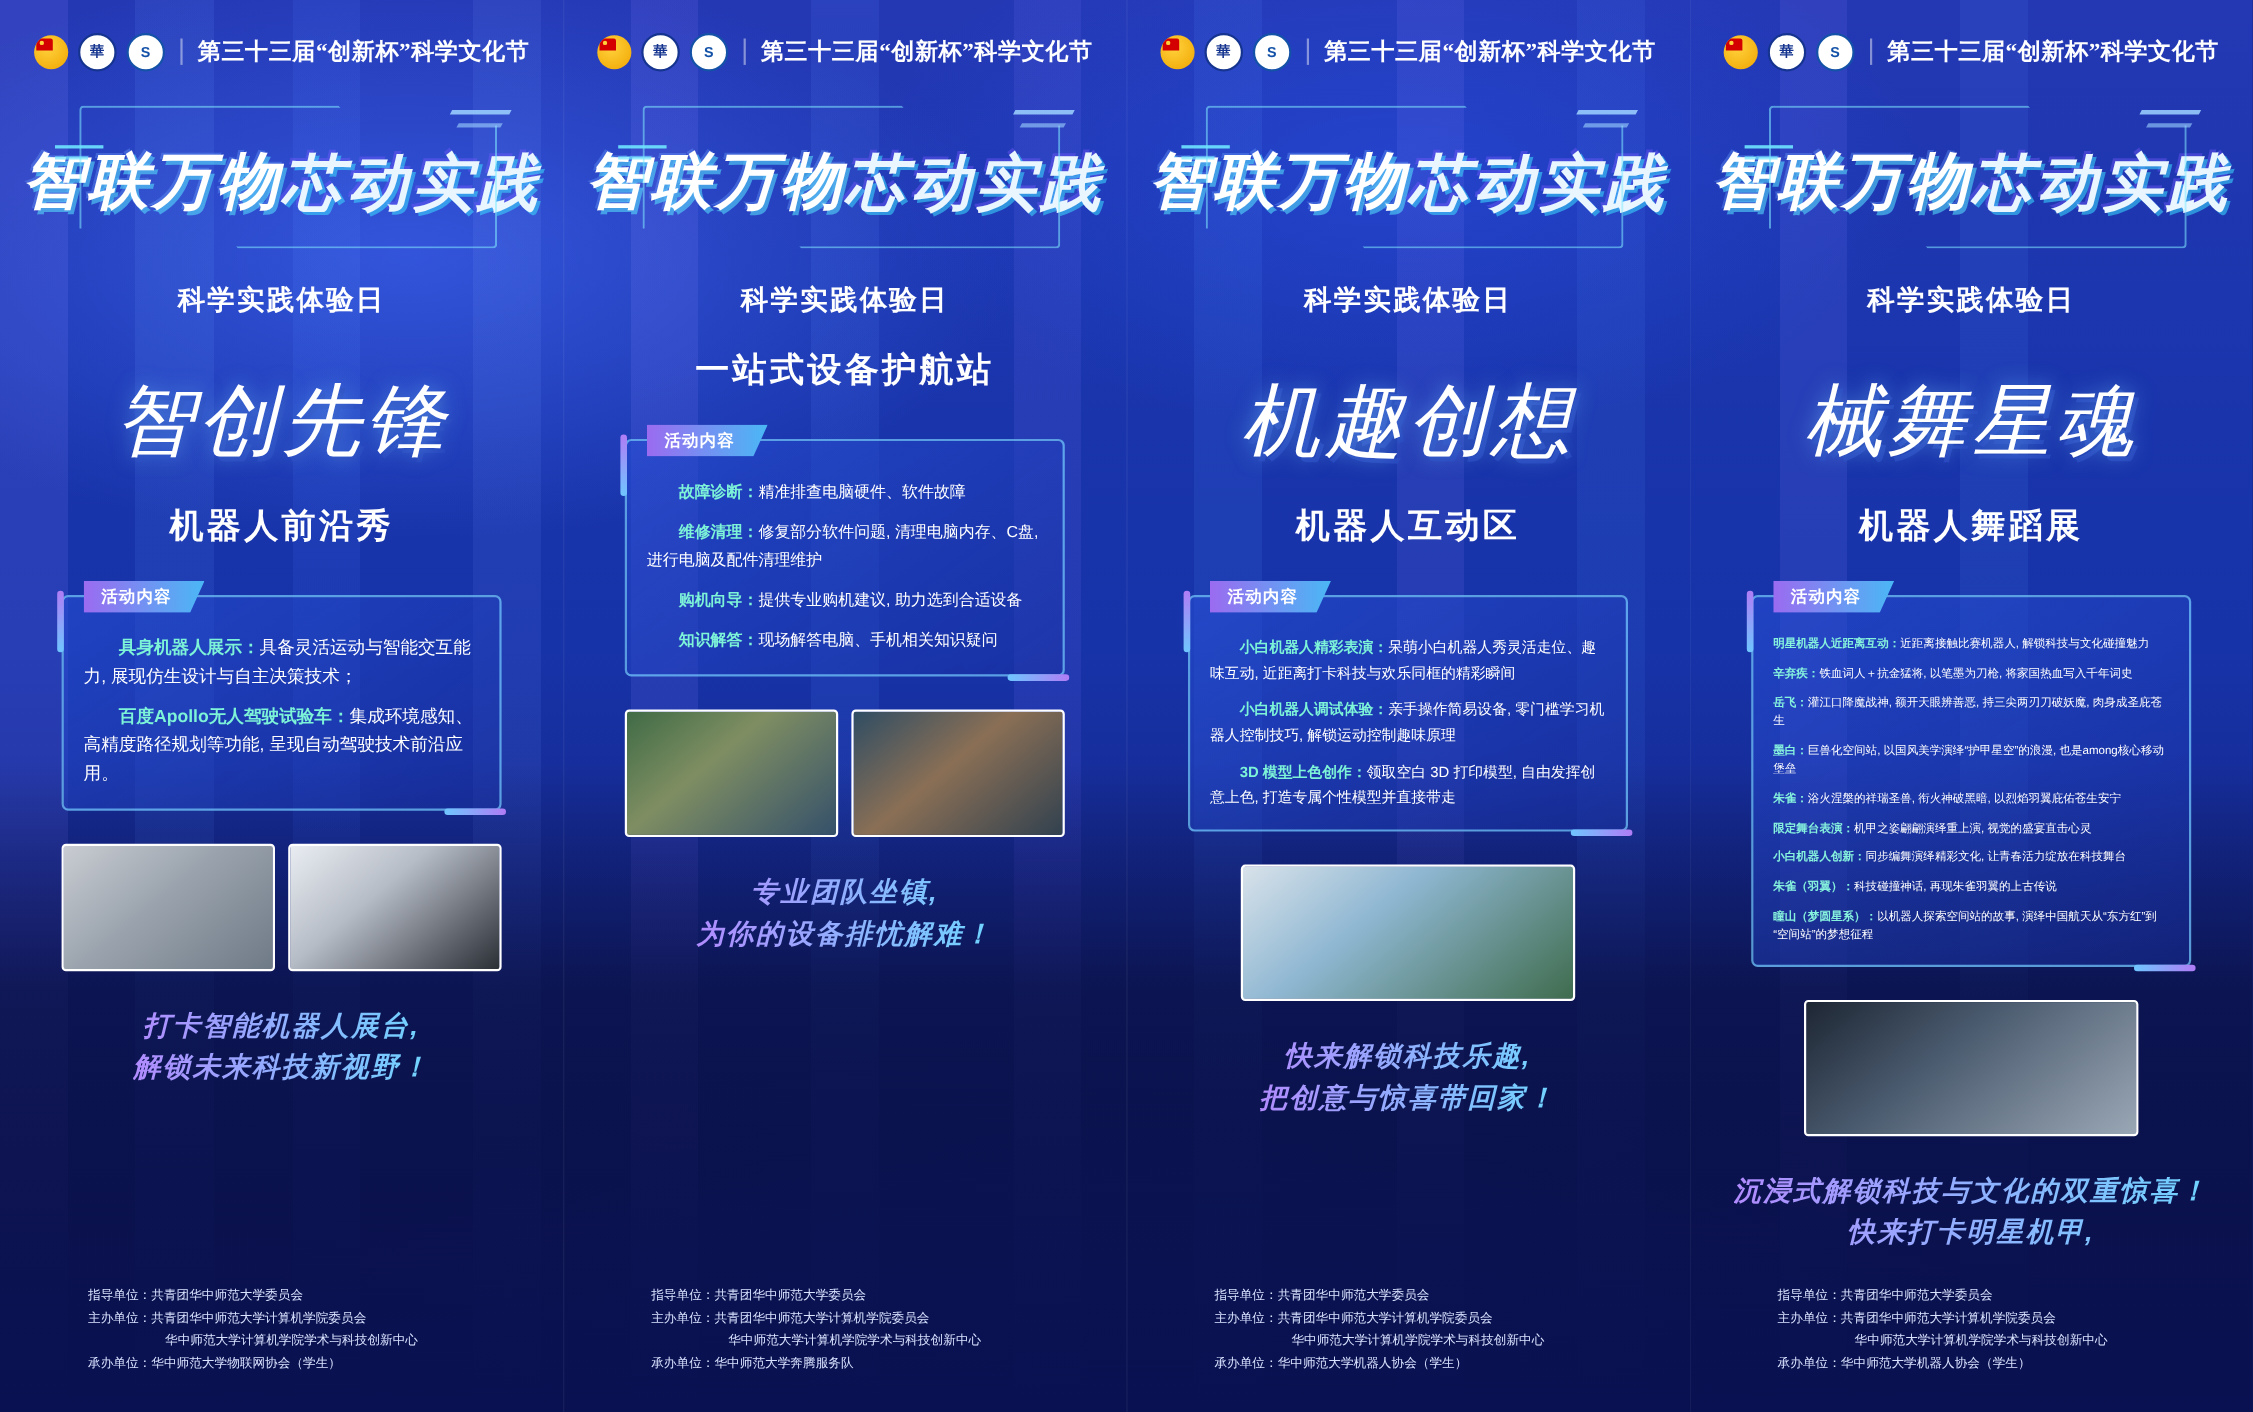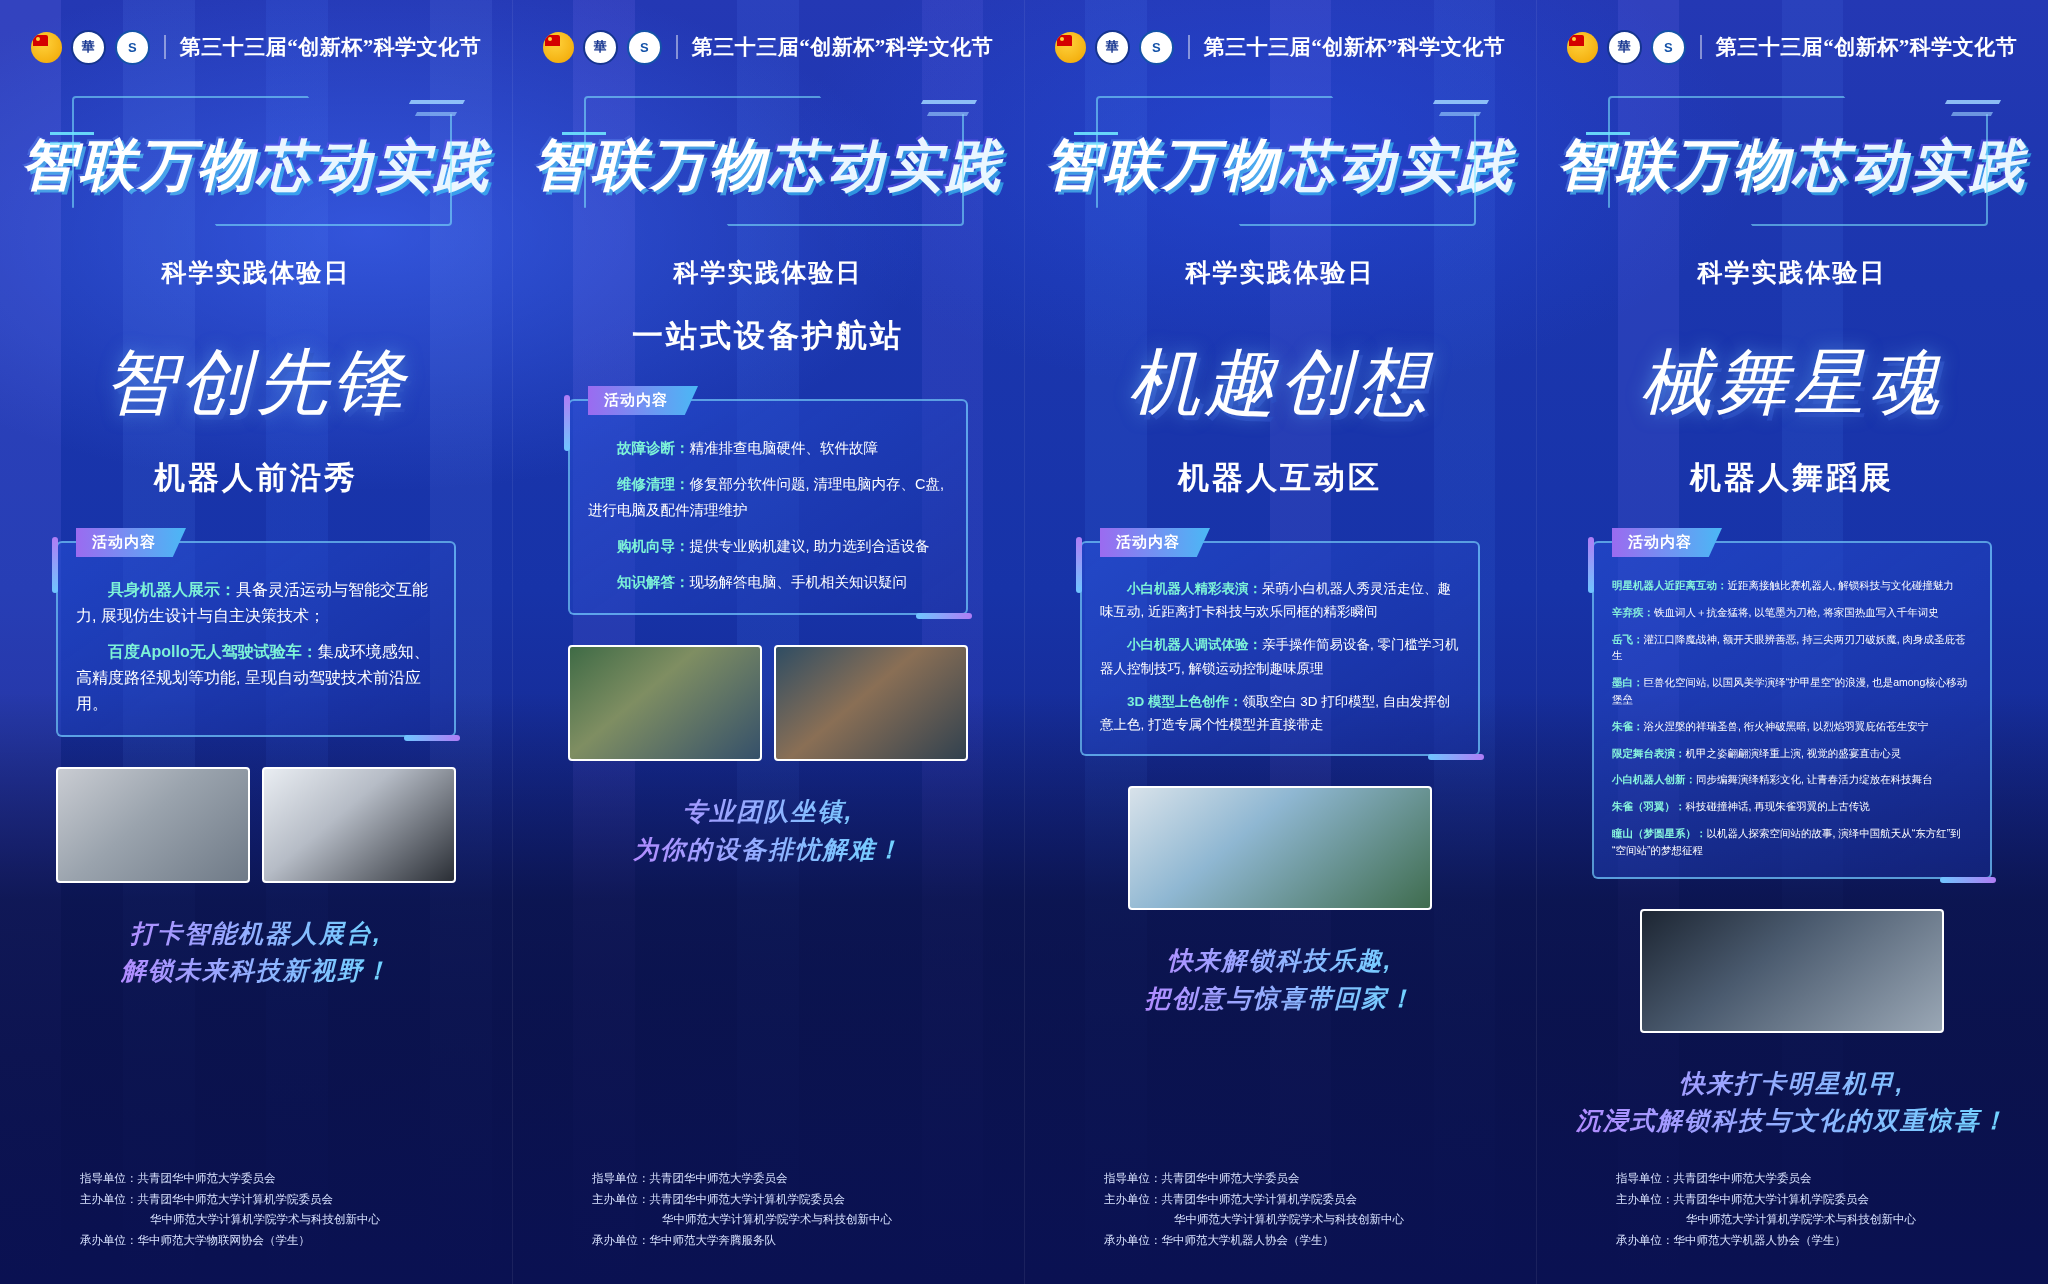--- a/index.html
+++ b/index.html
@@ -309,22 +309,22 @@
       <p><span class="k">小白机器人创新：</span><span>同步编舞演绎精彩文化, 让青春活力绽放在科技舞台</span></p>
       <p><span class="k">朱雀（羽翼）：</span><span>科技碰撞神话, 再现朱雀羽翼的上古传说</span></p>
       <p><span class="k">瞳山（梦圆星系）：</span><span>以机器人探索空间站的故事, 演绎中国航天从“东方红”到“空间站”的梦想征程</span></p>
     </div>
 
     <div class="photos">
       <div class="photo one ph-f"></div>
     </div>
 
     <div class="slogan">
+      <div>沉浸式解锁科技与文化的双重惊喜！</div>
       <div>快来打卡明星机甲,</div>
-      <div>沉浸式解锁科技与文化的双重惊喜！</div>
     </div>
 
     <div class="footer">
       <div>指导单位：共青团华中师范大学委员会</div>
       <div>主办单位：共青团华中师范大学计算机学院委员会</div>
       <div class="ind">华中师范大学计算机学院学术与科技创新中心</div>
       <div>承办单位：华中师范大学机器人协会（学生）</div>
     </div>
   </section>
 

